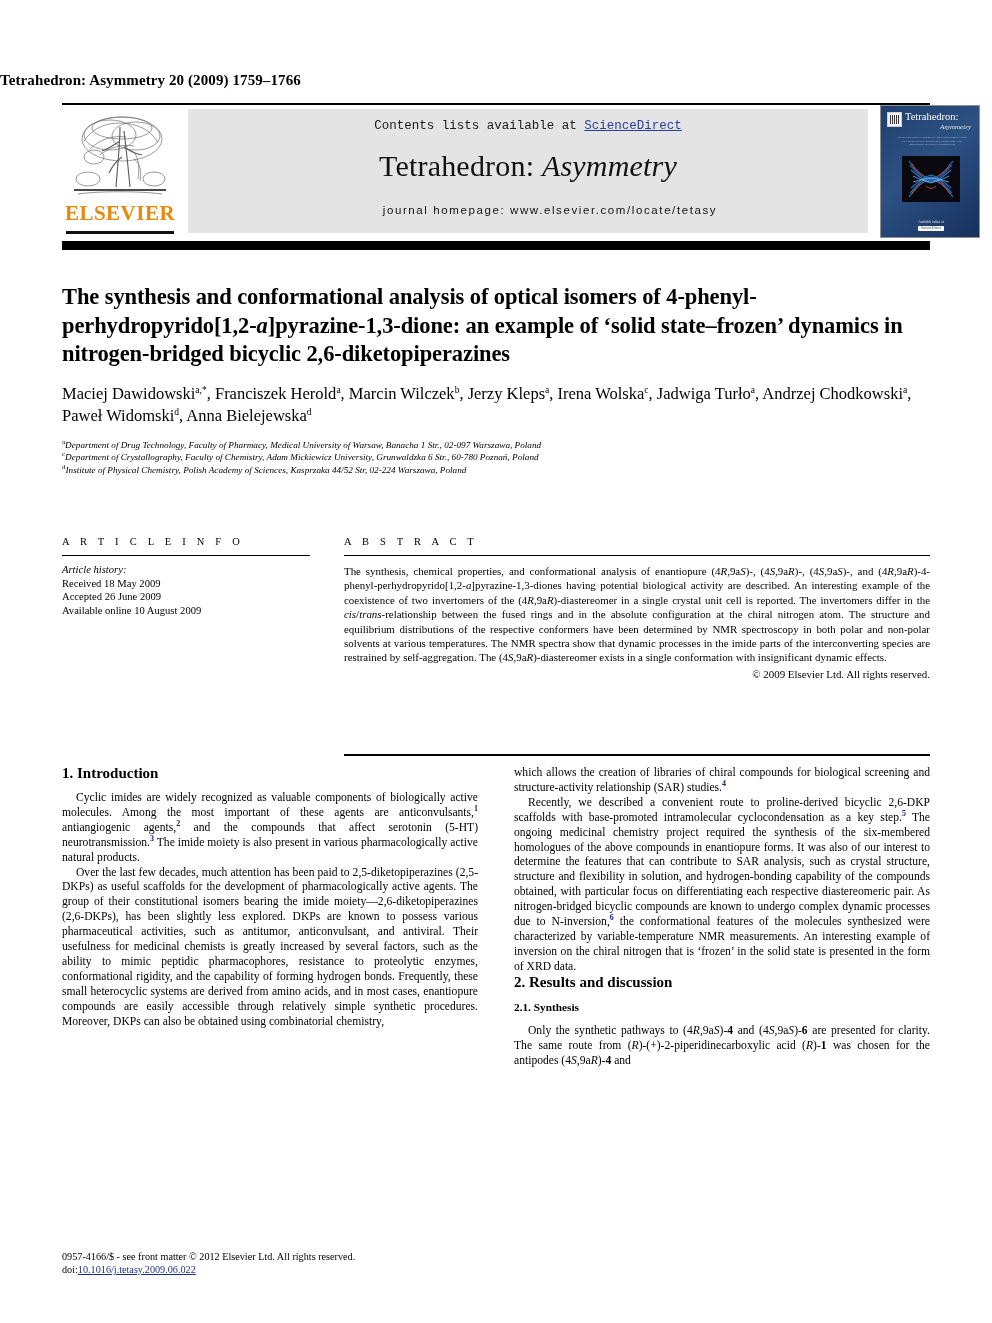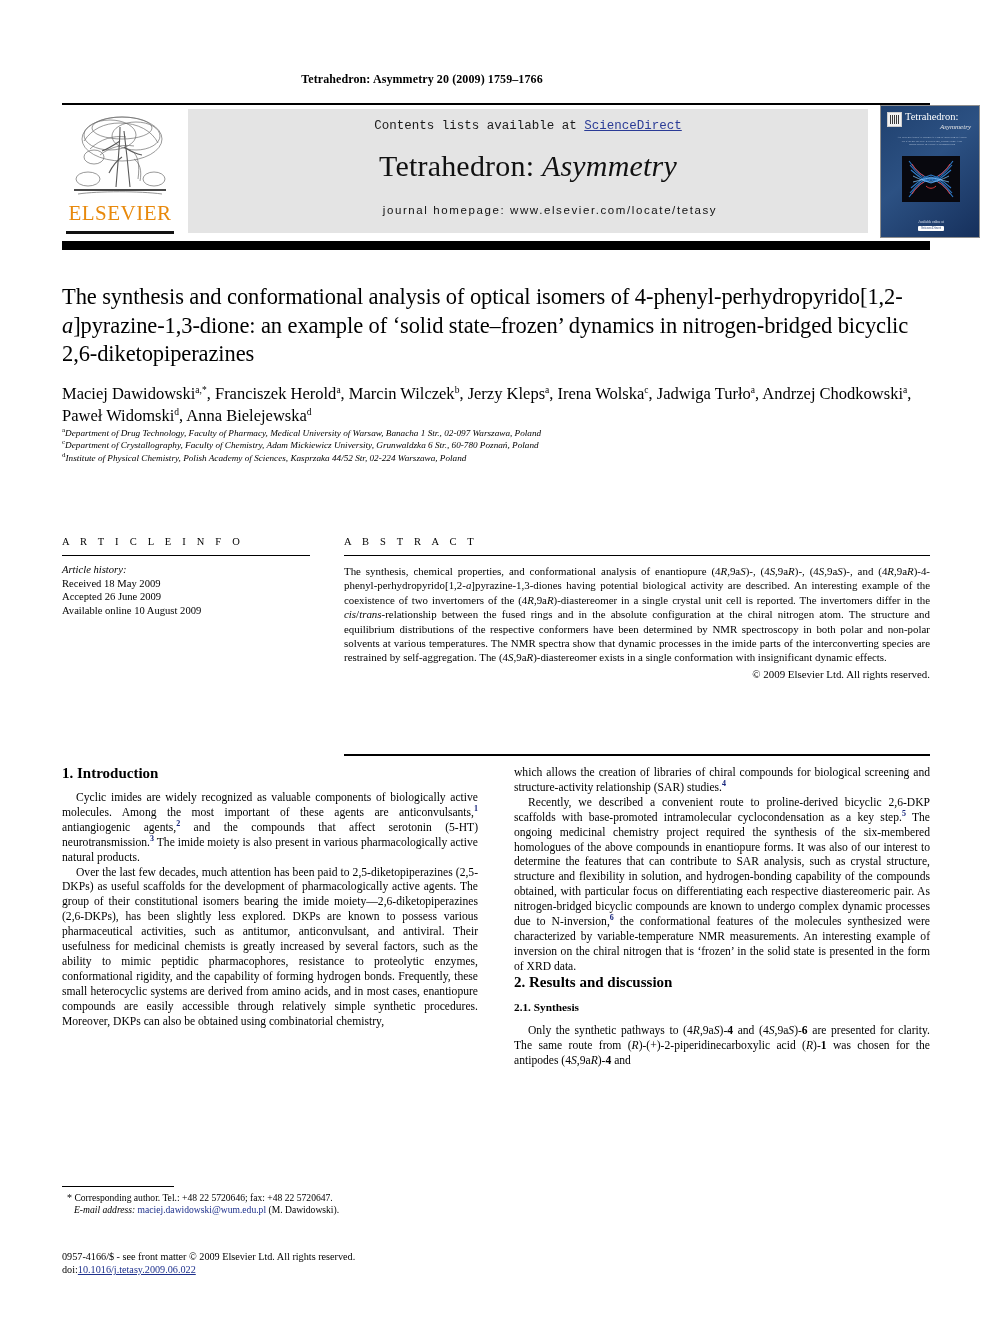--- a/index.html
+++ b/index.html
@@ -20,22 +20,21 @@
     left: 0; top: 0;
     width: 992px;
     height: 1323px;
   }
 
   
   .running-head {
     position: absolute;
     left: 0; top: 72px;
     width: 844px;
-    text-align: center;
-    font-size: 12px;
+    font-size: 15px;
     font-weight: bold;
     letter-spacing: 0.1px;
   }
 
   
   .masthead {
     position: absolute;
     left: 62px; top: 103px;
     width: 868px;
     height: 132px;
@@ -45,20 +44,21 @@
     left: 0; top: 0;
     width: 868px;
     height: 2px;
     background: #000;
   }
   .elsevier-logo {
     position: absolute;
     left: 2px; top: 6px;
     width: 112px;
     height: 124px;
+    font-weight: bold;
   }
   .tree-box {
     position: absolute;
     left: 6px; top: 2px;
     width: 100px;
     height: 88px;
     overflow: hidden;
   }
   .elsevier-word {
     position: absolute;
@@ -213,40 +213,41 @@
 
   
   .title-block {
     position: absolute;
     left: 62px; top: 283px;
     width: 868px;
   }
   .article-title {
     font-family: "Liberation Serif", serif;
     font-size: 22.5px;
-    font-weight: normal;
+    font-weight: bold;
     line-height: 28.5px;
     margin: 0;
     letter-spacing: -0.1px;
   }
   .article-title em { font-style: italic; }
 
   .authors {
     margin-top: 14px;
     font-family: "Liberation Serif", serif;
     font-size: 16.5px;
     line-height: 22px;
   }
   .authors sup {
     font-size: 9.5px;
     vertical-align: super;
     line-height: 0;
   }
 
   .affiliations {
+    margin-top: 12px;
     font-family: "Liberation Serif", serif;
     font-style: italic;
     font-size: 9.2px;
     line-height: 12.6px;
   }
   .affiliations div sup {
     font-style: normal;
     font-size: 7px;
     vertical-align: super;
     line-height: 0;
@@ -532,29 +533,19 @@
   </div>
 
   <div class="body-col col-right">
     <p class="noindent">which allows the creation of libraries of chiral compounds for biological screening and structure-activity relationship (SAR) studies.<sup>4</sup></p>
     <p>Recently, we described a convenient route to proline-derived bicyclic 2,6-DKP scaffolds with base-promoted intramolecular cyclocondensation as a key step.<sup>5</sup> The ongoing medicinal chemistry project required the synthesis of the six-membered homologues of the above compounds in enantiopure forms. It was also of our interest to determine the features that can contribute to SAR analysis, such as crystal structure, structure and flexibility in solution, and hydrogen-bonding capability of the compounds obtained, with particular focus on differentiating each respective diastereomeric pair. As nitrogen-bridged bicyclic compounds are known to undergo complex dynamic processes due to N-inversion,<sup>6</sup> the conformational features of the molecules synthesized were characterized by variable-temperature NMR measurements. An interesting example of inversion on the chiral nitrogen that is ‘frozen’ in the solid state is presented in the form of XRD data.</p>
     <h2 class="sec sec-gap-before">2. Results and discussion</h2>
     <h3 class="subsec">2.1. Synthesis</h3>
     <p>Only the synthetic pathways to (4<em>R</em>,9a<em>S</em>)-<strong>4</strong> and (4<em>S</em>,9a<em>S</em>)-<strong>6</strong> are presented for clarity. The same route from (<em>R</em>)-(+)-2-piperidinecarboxylic acid (<em>R</em>)-<strong>1</strong> was chosen for the antipodes (4<em>S</em>,9a<em>R</em>)-<strong>4</strong> and</p>
   </div>
 
-  <div class="footnote">
-    <div class="footnote-rule"></div>
-    <div class="footnote-text">
-      <span class="star">*</span>
-      <span>Corresponding author. Tel.: +48 22 5720646; fax: +48 22 5720647.</span><br>
-      <em>E-mail address:</em>
-      <a class="link" href="#">maciej.dawidowski@wum.edu.pl</a>
-      <span>(M. Dawidowski).</span>
-    </div>
-  </div>
 
   <div class="imprint">
-    <div>0957-4166/$ - see front matter © 2009 Elsevier Ltd. All rights reserved.</div>
+    <div>0957-4166/$ - see front matter © 2012 Elsevier Ltd. All rights reserved.</div>
     <div><span>doi:</span><a class="doi-link" href="#">10.1016/j.tetasy.2009.06.022</a></div>
   </div>
 
 </div>
 
 </body></html>

